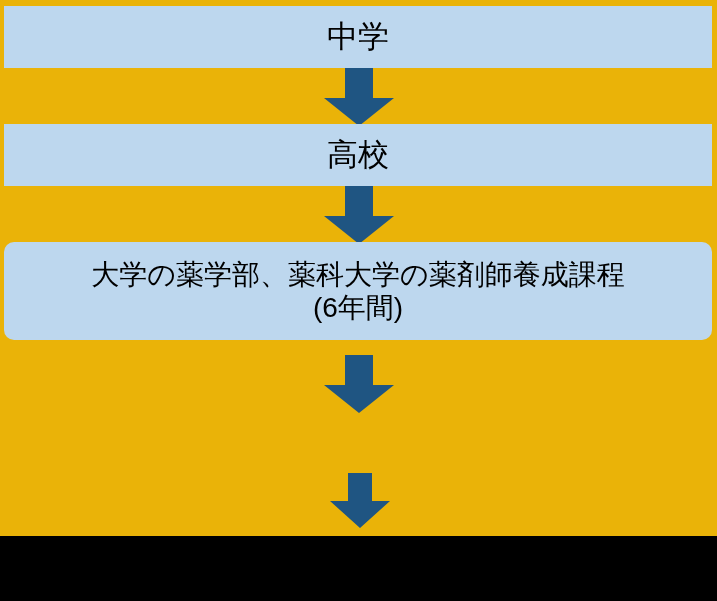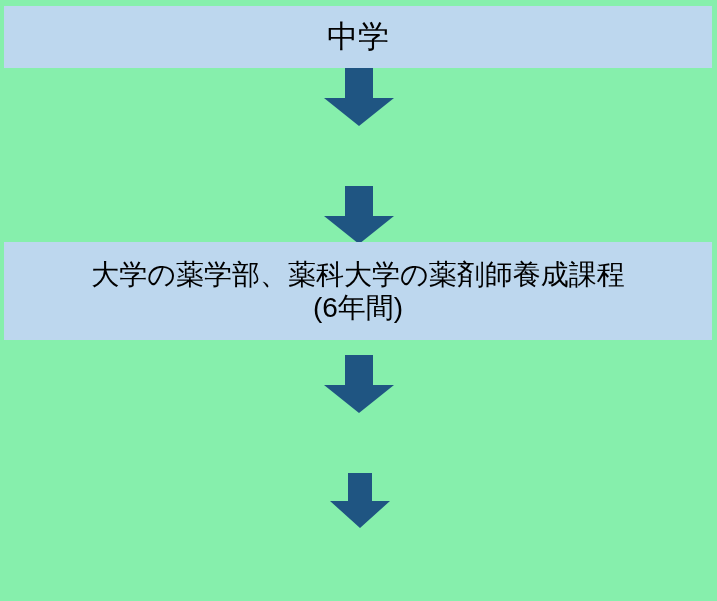--- a/index.html
+++ b/index.html
@@ -9,22 +9,22 @@
   }
   body {
     width: 717px;
     height: 601px;
     overflow: hidden;
     font-family: "Liberation Sans", "DejaVu Sans", sans-serif;
   }
   #flowchart {
     position: relative;
     width: 717px;
-    height: 601px;
-    background: #86efac;
+    height: 536px;
+    background: #eab308;
   }
   .node {
     position: absolute;
     left: 4px;
     width: 708px;
     background: #bdd7ee;
     box-sizing: border-box;
     display: flex;
     align-items: center;
     justify-content: center;
@@ -33,21 +33,21 @@
     line-height: 1.18;
     padding: 0 6px;
   }
   .node-label {
     display: block;
     white-space: pre-line;
   }
   
   .node-1 { top: 6px;   height: 62px; }
   .node-2 { top: 124px; height: 62px; }
-  .node-3 { top: 242px; height: 98px; }
+  .node-3 { top: 242px; height: 98px; border-radius: 10px; }
   .node-4 { top: 412px; height: 61px; }
   .node-5 { top: 528px; height: 63px; }
 
   .node-1 .node-label,
   .node-2 .node-label,
   .node-4 .node-label,
   .node-5 .node-label { font-size: 31px; }
 
   .node-3 .node-label { font-size: 28px; }
 
@@ -71,20 +71,23 @@
   <div class="node node-1">
     <span class="node-label">中学</span>
   </div>
 
   <div class="arrow arrow-1">
     <svg width="70" height="58" viewBox="0 0 70 58" aria-hidden="true">
       <polygon points="21,0 49,0 49,30 70,30 35,58 0,30 21,30" fill="#1f5582"></polygon>
     </svg>
   </div>
 
+  <div class="node node-2">
+    <span class="node-label">高校</span>
+  </div>
 
   <div class="arrow arrow-2">
     <svg width="70" height="58" viewBox="0 0 70 58" aria-hidden="true">
       <polygon points="21,0 49,0 49,30 70,30 35,58 0,30 21,30" fill="#1f5582"></polygon>
     </svg>
   </div>
 
   <div class="node node-3">
     <span class="node-label">大学の薬学部、薬科大学の薬剤師養成課程
 (6年間)</span>

